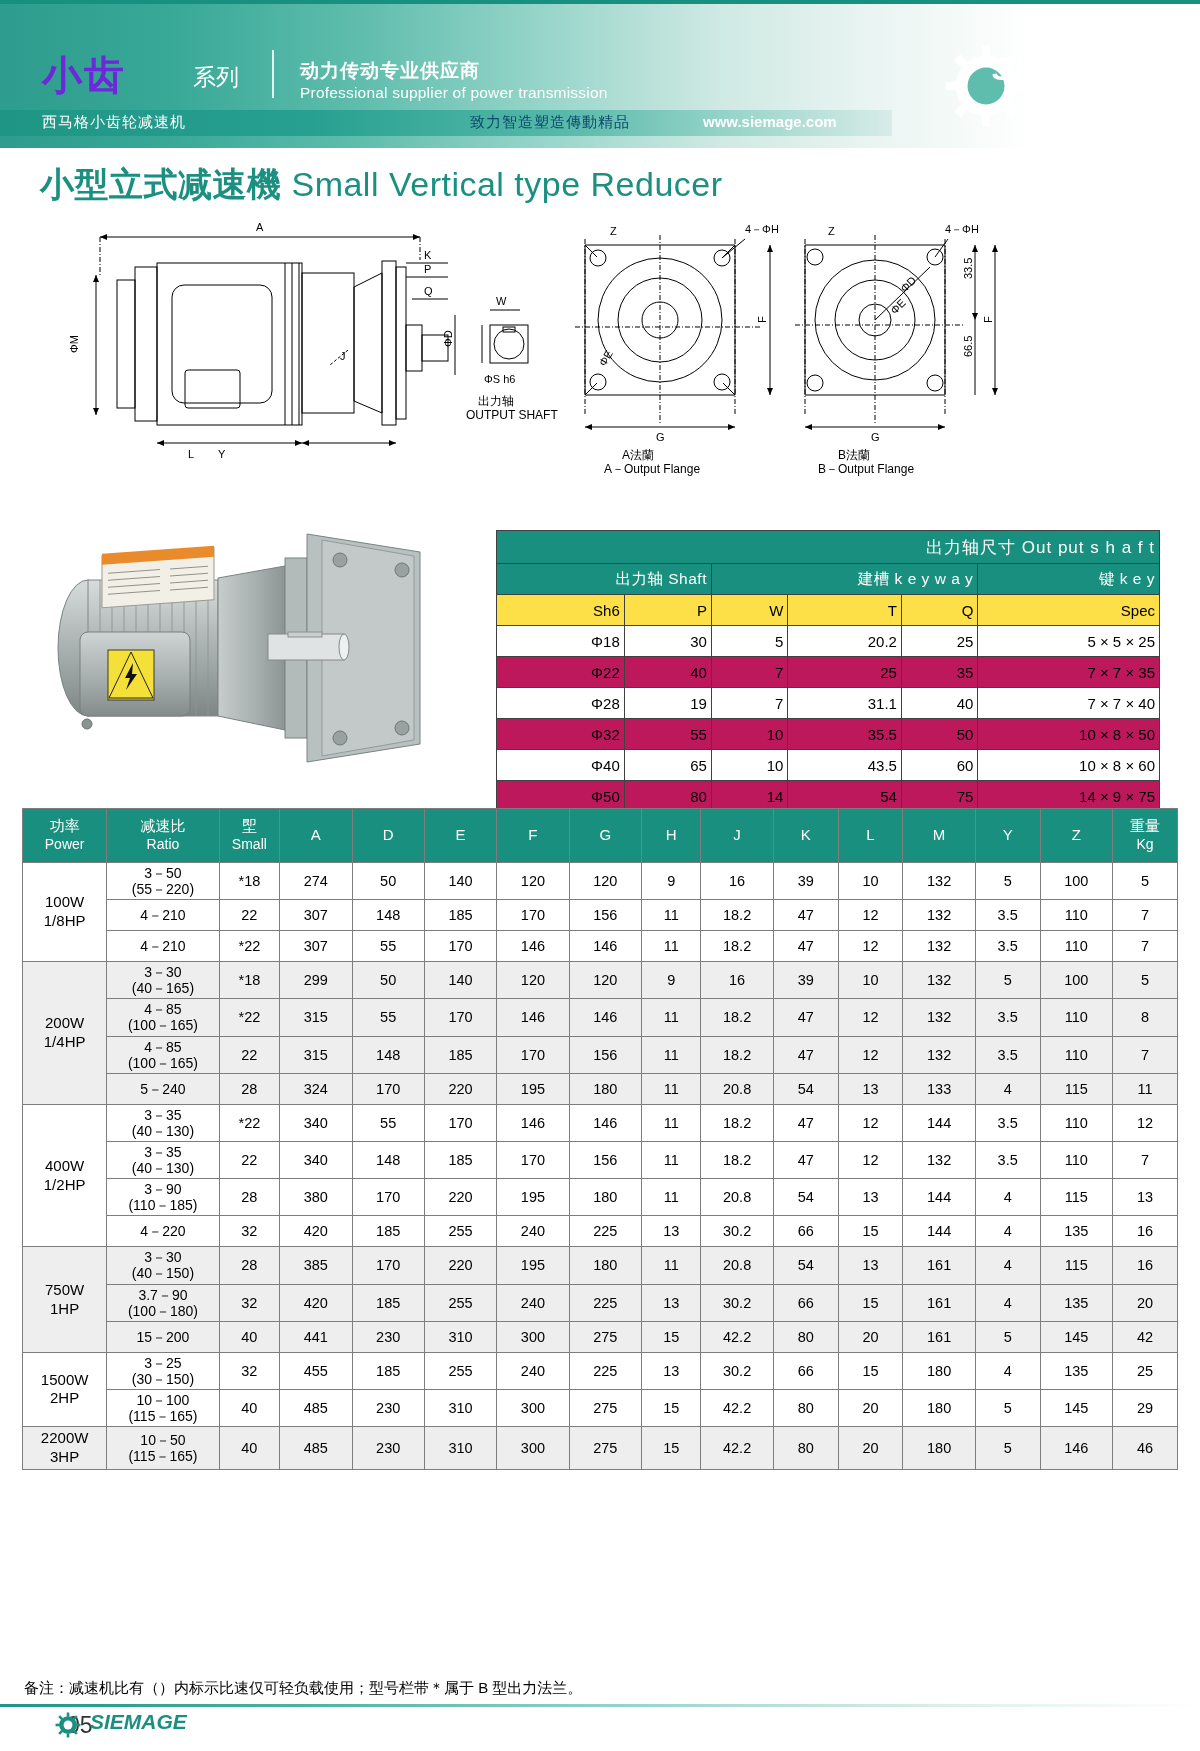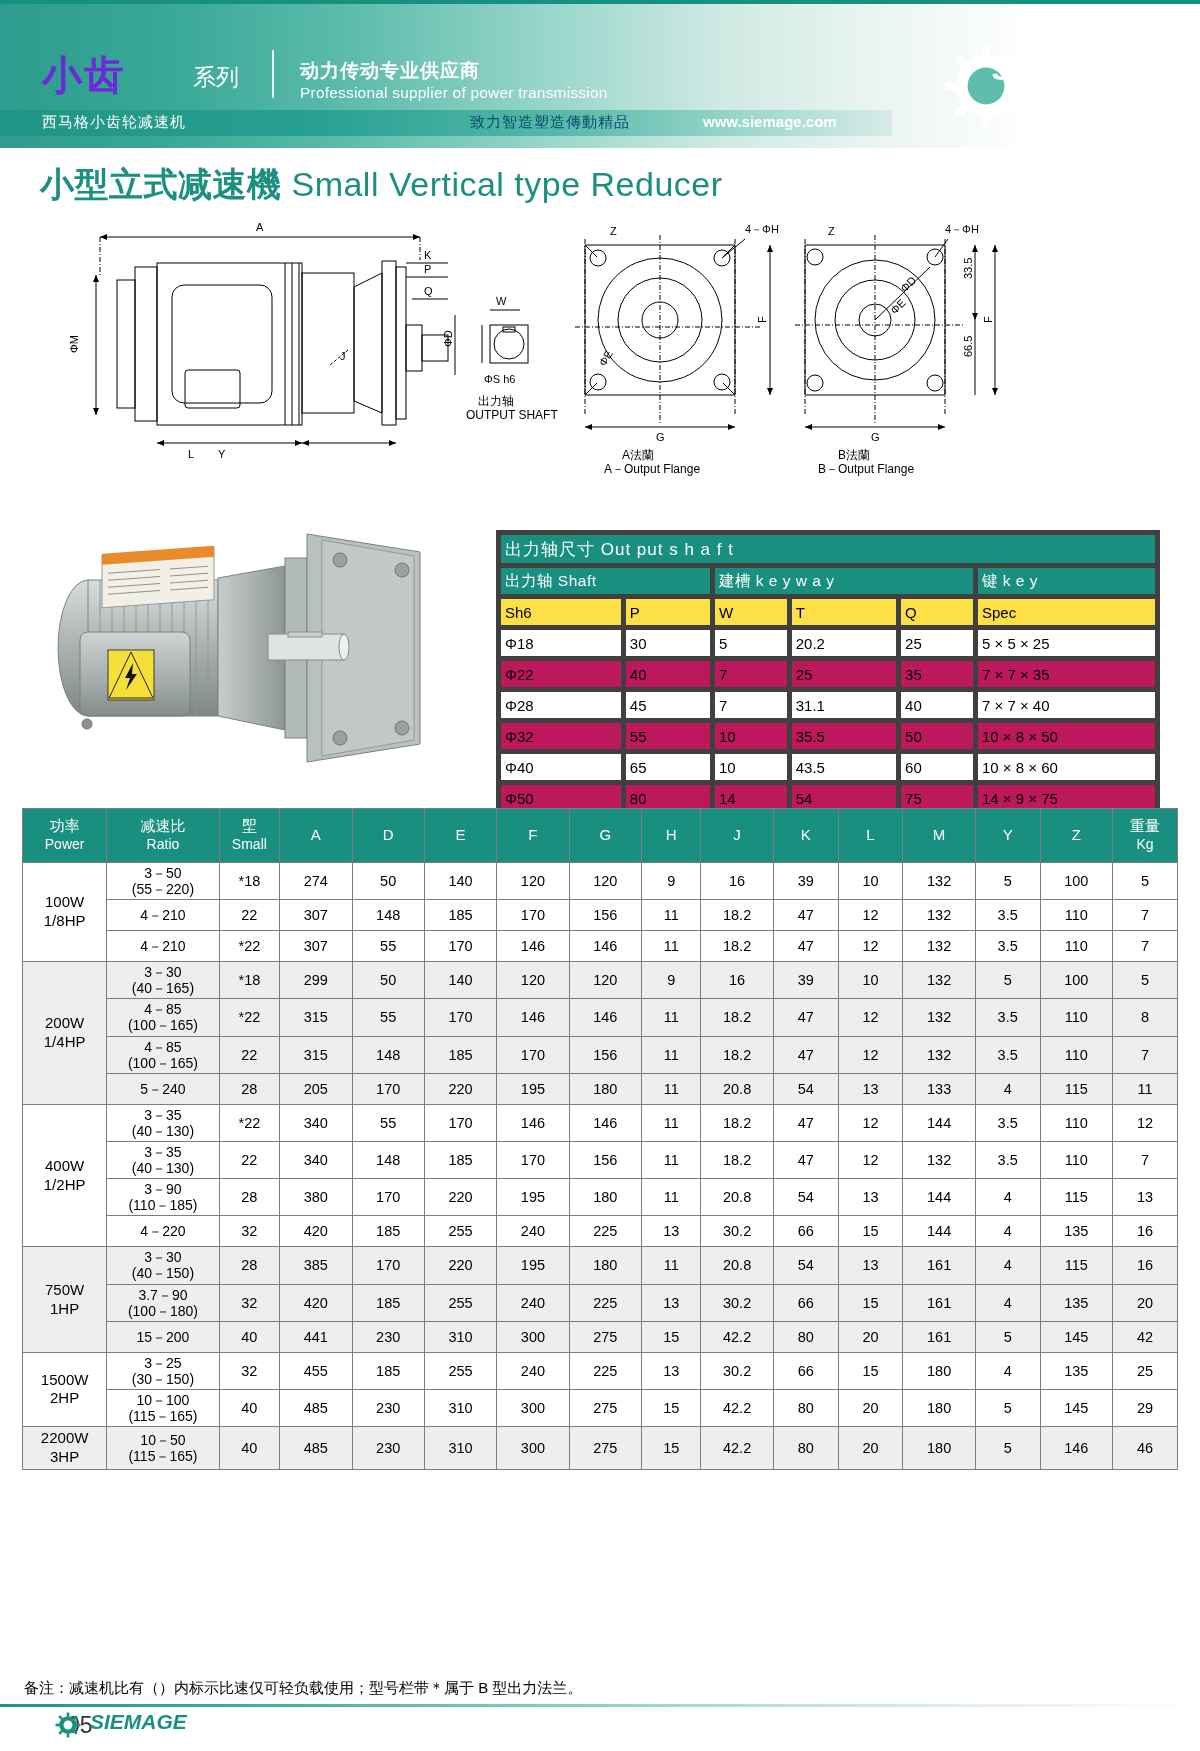--- a/index.html
+++ b/index.html
@@ -90,22 +90,22 @@
     position:absolute; left:40px; top:500px; width:420px; height:285px;
   }
 
   
   .shaft-table {
     position:absolute; left:496px; top:530px; width:664px;
     border-collapse:collapse;
     font-size:15px;
   }
   .shaft-table td, .shaft-table th {
-    border:5px solid #404040;
-    text-align:left;
+    border:1px solid #404040;
+    text-align:right;
     height:31px;
     padding:0 4px;
     font-weight:normal;
   }
   .shaft-table .hd1 {
     background:#19907f; color:#fff; font-size:17px; letter-spacing:1px; height:33px;
   }
   .shaft-table .hd2 {
     background:#19907f; color:#fff; font-size:15.5px; letter-spacing:.5px; height:31px;
   }
@@ -443,21 +443,21 @@
       <tr class="alt">
         <td>Φ22</td>
         <td>40</td>
         <td>7</td>
         <td>25</td>
         <td>35</td>
         <td>7 × 7 × 35</td>
       </tr>
       <tr>
         <td>Φ28</td>
-        <td>45</td>
+        <td>19</td>
         <td>7</td>
         <td>31.1</td>
         <td>40</td>
         <td>7 × 7 × 40</td>
       </tr>
       <tr class="alt">
         <td>Φ32</td>
         <td>55</td>
         <td>10</td>
         <td>35.5</td>
@@ -617,21 +617,21 @@
           <td>47</td>
           <td>12</td>
           <td>132</td>
           <td>3.5</td>
           <td>110</td>
           <td>7</td>
         </tr>
         <tr class="grey">
           <td class="ratio">5－240</td>
           <td>28</td>
-          <td>205</td>
+          <td>324</td>
           <td>170</td>
           <td>220</td>
           <td>195</td>
           <td>180</td>
           <td>11</td>
           <td>20.8</td>
           <td>54</td>
           <td>13</td>
           <td>133</td>
           <td>4</td>

